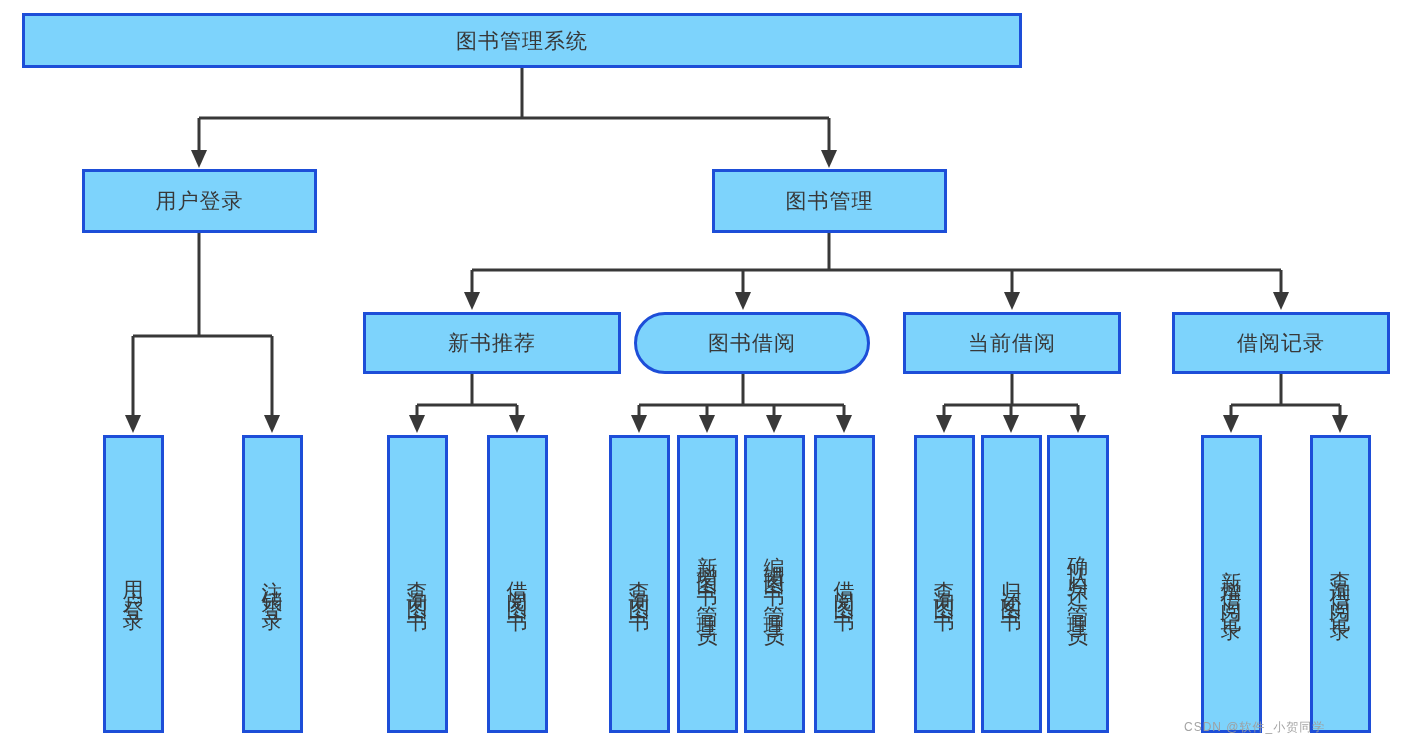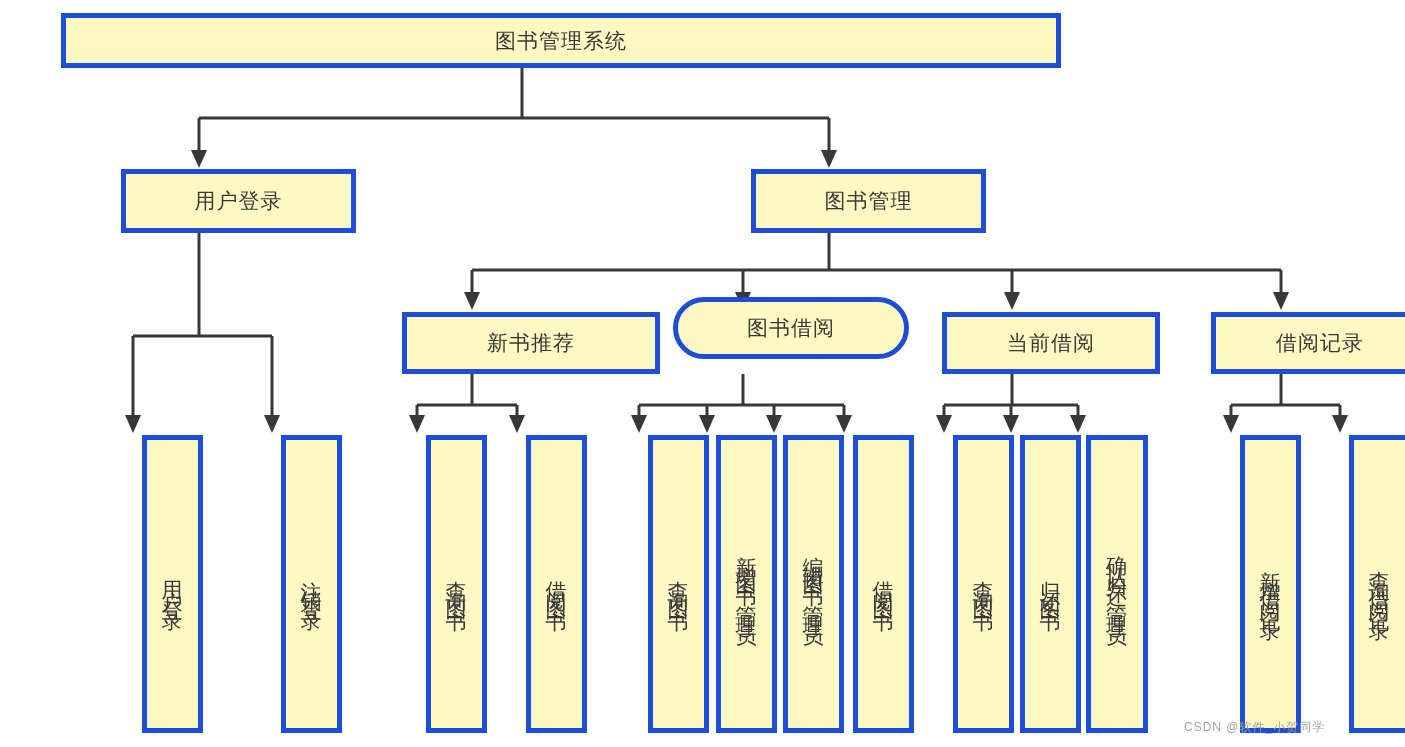--- a/index.html
+++ b/index.html
@@ -8,28 +8,27 @@
     width:1405px;height:747px;
     background:#ffffff;
     font-family:"Liberation Sans","DejaVu Sans",sans-serif;
     color:#383838;
     overflow:hidden;
   }
   .wires{position:absolute;left:0;top:0;z-index:1;}
   .box{
     position:absolute;
     box-sizing:border-box;
-    background:#fef9c3;
-    border:5px solid #1d4ed8;
+    background:#7dd3fc;
+    border:3px solid #1d4ed8;
     display:flex;align-items:center;justify-content:center;
     z-index:2;
     font-size:21px;
     letter-spacing:1px;
     white-space:nowrap;
-    margin-left:39px;
   }
   .vbox{
     writing-mode:vertical-rl;
     text-orientation:upright;
     font-size:21px;
     letter-spacing:10px;
     line-height:1;
     white-space:normal;
   }
   .watermark{
@@ -89,21 +88,21 @@
       <polygon points="1332,415 1348,415 1340,433"></polygon>
     </g>
   </svg>
 
   <div class="box" style="left:22px;top:13px;width:1000px;height:55px;">图书管理系统</div>
 
   <div class="box" style="left:82px;top:169px;width:235px;height:64px;">用户登录</div>
   <div class="box" style="left:712px;top:169px;width:235px;height:64px;text-align:center;">图书管理</div>
 
   <div class="box" style="left:363px;top:312px;width:258px;height:62px;">新书推荐</div>
-  <div class="box" style="left:634px;top:297px;width:236px;height:62px;border-radius:31px;">图书借阅</div>
+  <div class="box" style="left:634px;top:312px;width:236px;height:62px;border-radius:31px;">图书借阅</div>
   <div class="box" style="left:903px;top:312px;width:218px;height:62px;">当前借阅</div>
   <div class="box" style="left:1172px;top:312px;width:218px;height:62px;">借阅记录</div>
 
   <div class="box vbox" style="left:103px;top:435px;width:61px;height:298px;">用户登录</div>
   <div class="box vbox" style="left:242px;top:435px;width:61px;height:298px;">注销登录</div>
 
   <div class="box vbox" style="left:387px;top:435px;width:61px;height:298px;">查询图书</div>
   <div class="box vbox" style="left:487px;top:435px;width:61px;height:298px;">借阅图书</div>
 
   <div class="box vbox" style="left:609px;top:435px;width:61px;height:298px;">查询图书</div>

